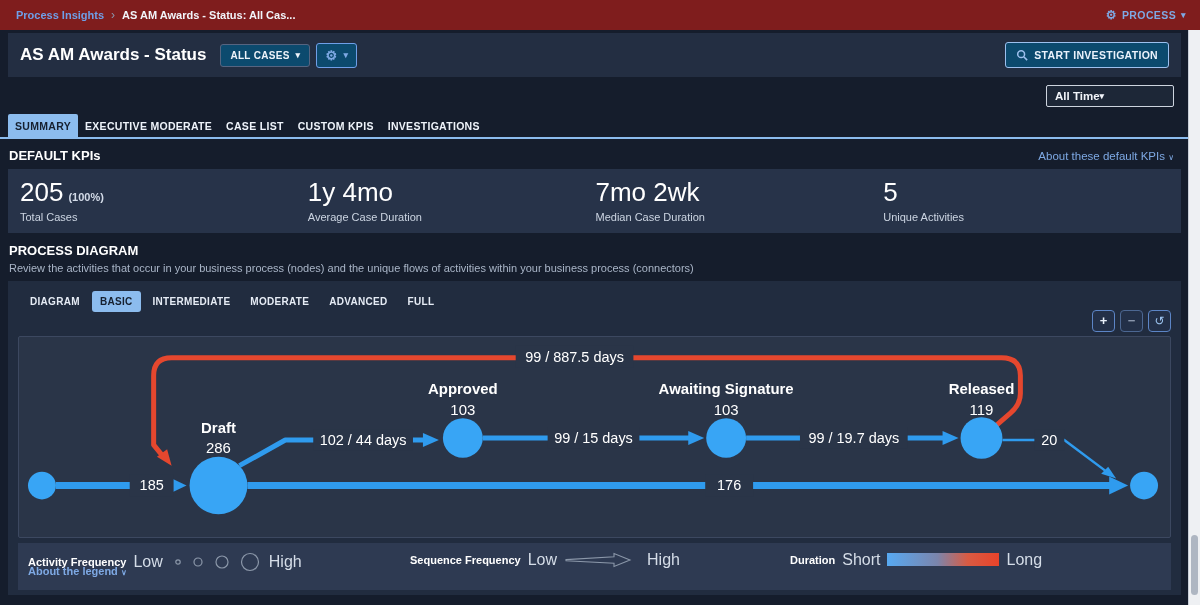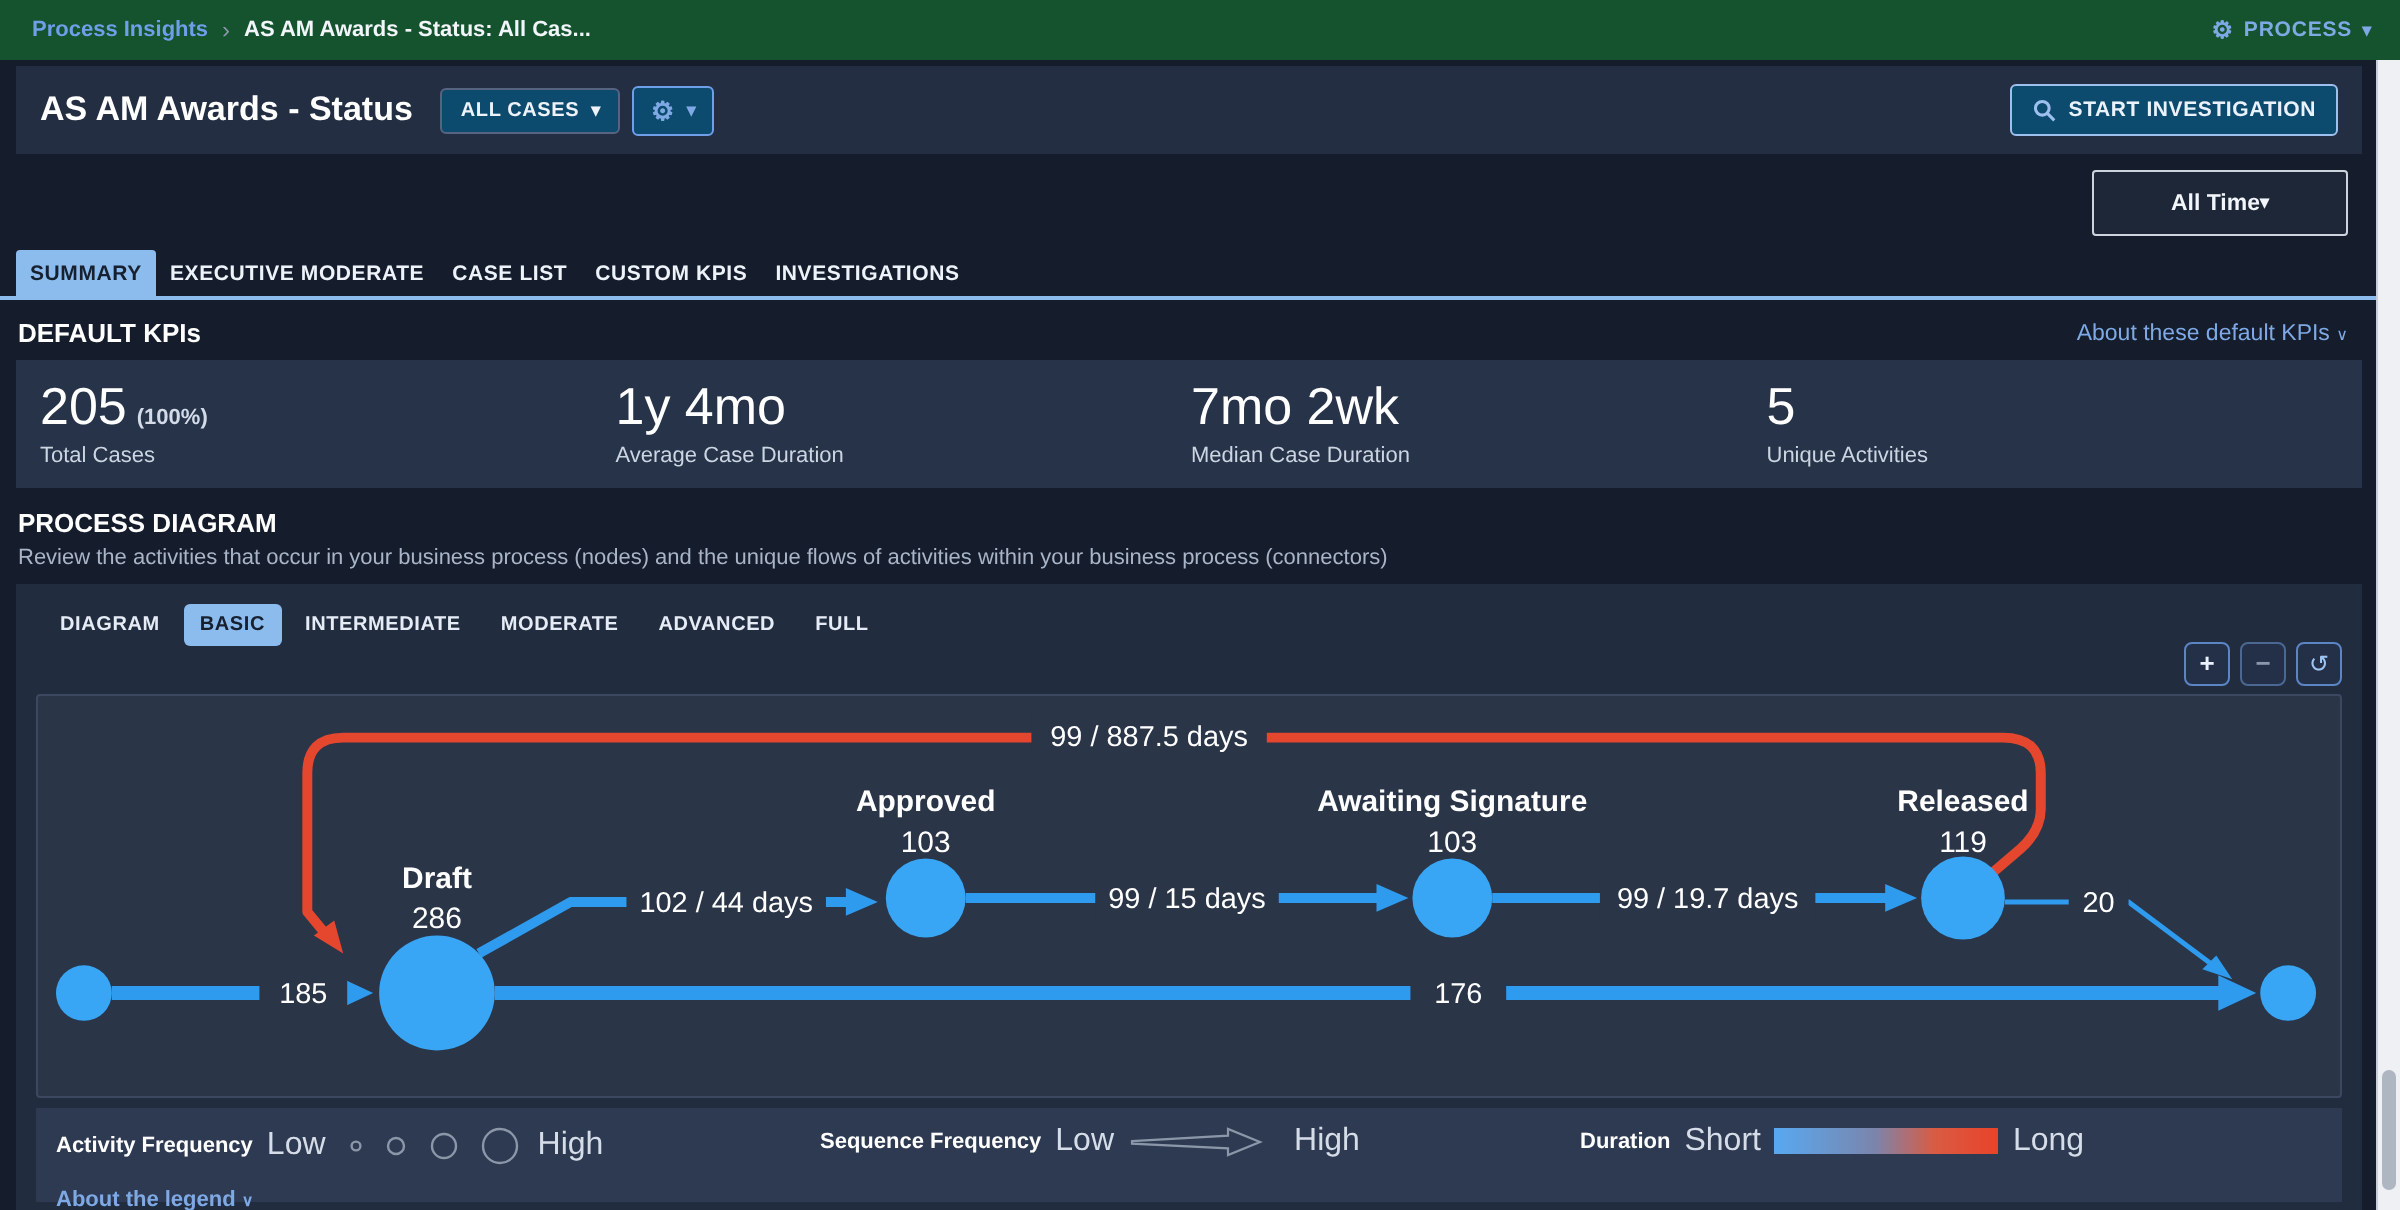--- a/index.html
+++ b/index.html
@@ -5,21 +5,21 @@
   * { margin:0; padding:0; box-sizing:border-box; }
   html,body { width:1200px; height:605px; overflow:hidden; }
   body {
     font-family:"Liberation Sans", sans-serif;
     background:#151d2c;
     color:#fff;
     position:relative;
   }
   
   .topbar {
-    height:30px; background:#14532d;
+    height:30px; background:#7f1d1d;
     display:flex; align-items:center; justify-content:space-between;
     padding:0 14px 0 16px;
   }
   .crumbs { display:flex; align-items:center; gap:7px; font-size:11px; }
   .crumb-root { color:#6f9fe8; font-weight:bold; cursor:pointer; }
   .crumb-sep { color:#8a97ac; font-size:12px; }
   .crumb-current { color:#f2f5fa; font-weight:bold; }
   .process-menu { color:#7ea9e4; font-size:10.5px; font-weight:bold; letter-spacing:.4px;
     display:flex; align-items:center; gap:5px; cursor:pointer; }
   .process-menu .gear { font-size:12px; }
@@ -42,22 +42,22 @@
   }
   .btn.gear-btn { border-color:#6f9fe8; color:#7ea9e4; margin-left:6px; padding:4px 8px; }
   .btn.gear-btn .gear { font-size:13px; }
   .spacer { flex:1; }
   .btn.investigate { border-color:#9dc0ee; color:#eaf2fc; font-size:10.5px; padding:6px 10px; }
   .mag-icon { width:12px; height:12px; display:inline-block; }
 
   
   .filter-row { display:flex; justify-content:flex-end; padding:8px 14px 0 0; }
   .select {
-    width:128px; height:33px; background:#1d2737; border:1px solid #cdd4de; border-radius:2px;
-    display:flex; align-items:center; justify-content:center;
+    width:128px; height:22px; background:#1d2737; border:1px solid #cdd4de; border-radius:2px;
+    display:flex; align-items:center; justify-content:flex-start;
     font-size:11.5px; font-weight:bold; color:#f2f5fa; padding:0 8px; cursor:pointer;
   }
 
   
   .main-tabs { margin-top:7px; border-bottom:2px solid #8cbcee; display:flex; padding-left:8px; }
   .main-tab {
     font-size:10.5px; font-weight:bold; letter-spacing:.3px; color:#eef3fa;
     padding:6px 7px 5px; cursor:pointer; border-radius:2px 2px 0 0;
   }
   .main-tab.active { background:#8cbcee; color:#16202f; }
@@ -98,21 +98,21 @@
   .node-count { font-size:15px; fill:#fff; text-anchor:middle; }
   .edge-label { font-size:14.5px; fill:#fff; text-anchor:middle; }
 
   
   .legend { margin-top:5px; height:47px; background:#2e3a52; position:relative; padding:8px 10px; }
   .lg-group { position:absolute; top:8px; display:flex; align-items:center; gap:7px; }
   .lg-title { font-size:11px; font-weight:bold; color:#fff; }
   .lg-cap { font-size:16px; color:#d5dde8; }
   .grad-bar { width:112px; height:13px;
     background:linear-gradient(90deg,#57a9f2 0%,#7b85ac 45%,#d95b43 72%,#e8432a 100%); }
-  .legend-about { position:absolute; left:10px; top:36px; }
+  .legend-about { position:absolute; left:10px; top:18px; }
 
   .page-bottom { height:28px; }
 
   
   .scrollbar { position:absolute; right:0; top:30px; bottom:0; width:12px; background:#eef0f3;
     border-left:1px solid #c9cfd8; }
   .scroll-thumb { position:absolute; left:2px; right:2px; top:505px; height:60px;
     background:#aeb6c2; border-radius:4px; }
 </style>
 </head>

